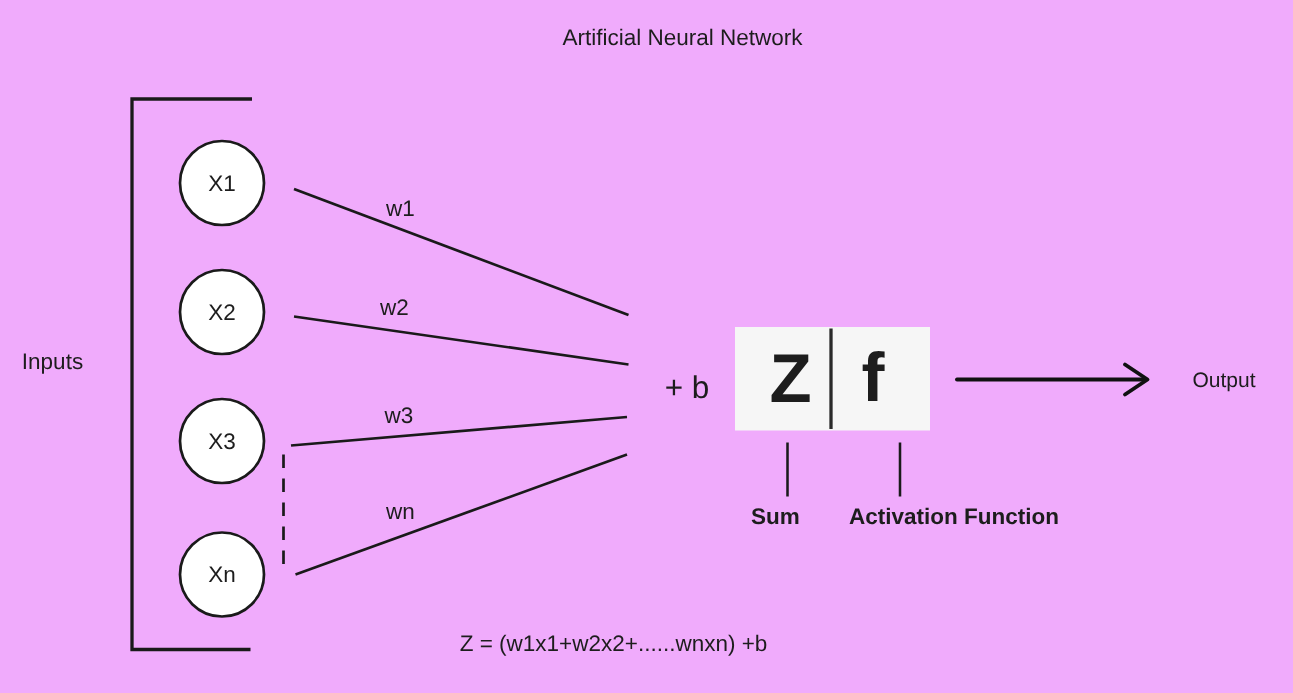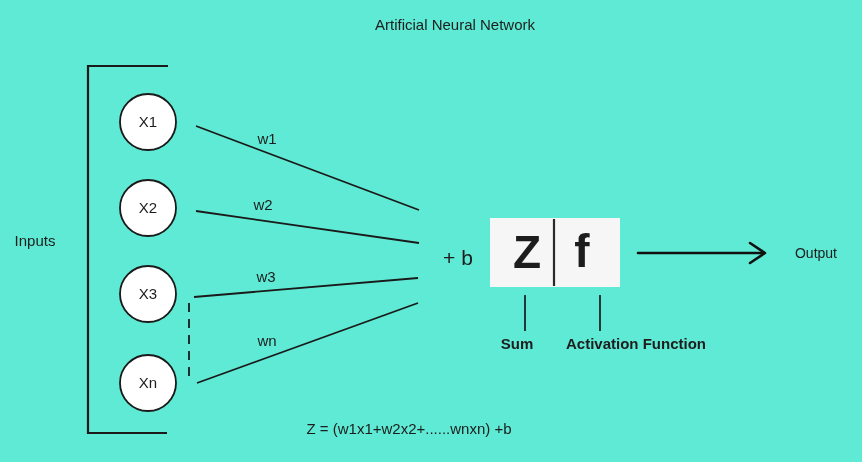--- a/index.html
+++ b/index.html
@@ -4,21 +4,21 @@
 <style>
   html, body {
     margin: 0;
     padding: 0;
     background: #ffffff;
   }
   .canvas {
     position: relative;
     width: 862px;
     height: 462px;
-    background: #5eead4;
+    background: #f0abfc;
     font-family: "Liberation Sans", sans-serif;
     overflow: hidden;
   }
   svg.diagram {
     position: absolute;
     top: 0;
     left: 0;
     display: block;
   }
   .stroke {

